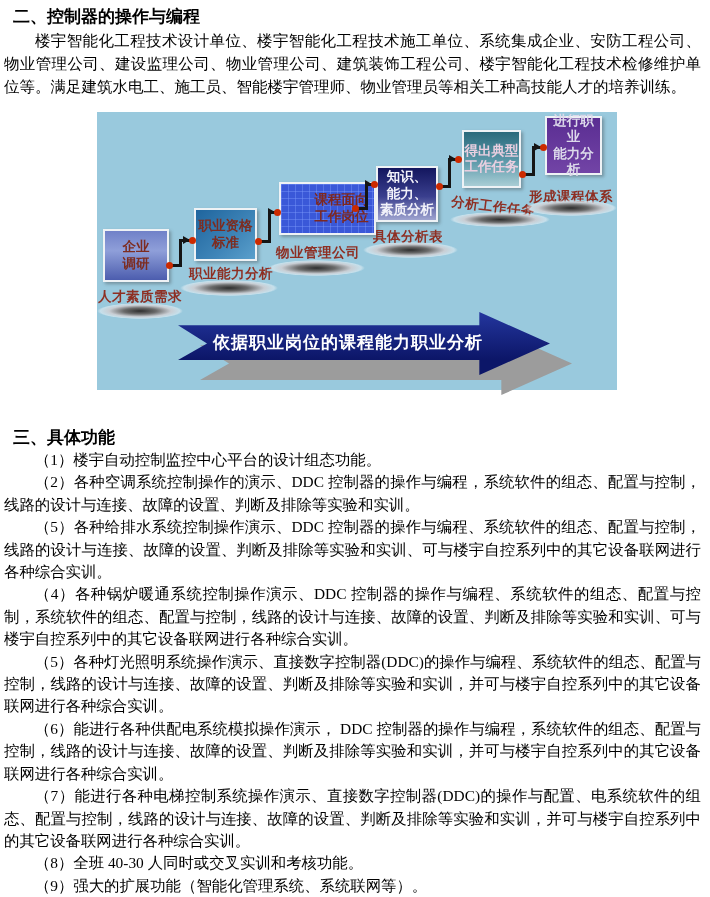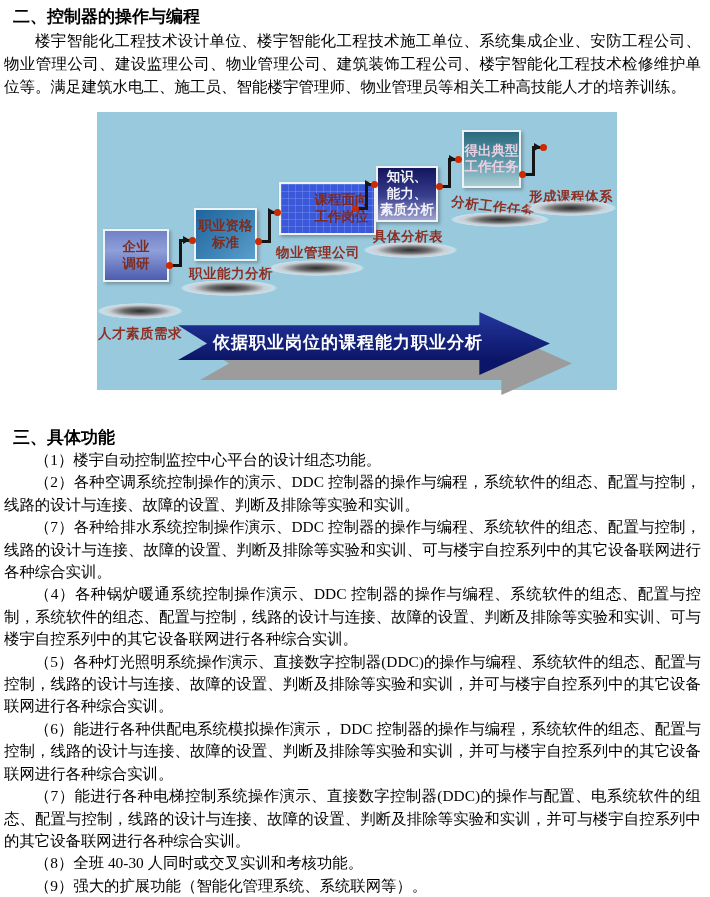--- a/index.html
+++ b/index.html
@@ -31,21 +31,21 @@
       background-size:7px 7px;padding-left:28px;}
   .b4{left:279px;top:54px;width:58px;height:52px;color:#f2f2fa;
       background:linear-gradient(180deg,#13165e 0%,#3a3f8e 55%,#9fa4d0 100%);}
   .b5{left:365px;top:18px;width:55px;height:54px;color:#e9cfe0;
       background:linear-gradient(180deg,#2a6a7c 0%,#5d9aaa 55%,#a9cdd5 100%);}
   .b6{left:448px;top:4px;width:53px;height:55px;color:#dcd9ea;
       background:linear-gradient(180deg,#5a2d92 0%,#7244a6 100%);}
 
   .flabel{position:absolute;color:#8e2f23;font-weight:700;font-size:13.5px;letter-spacing:.5px;
       font-family:"Liberation Sans","DejaVu Sans",sans-serif;white-space:nowrap;}
-  .l1{left:1px;top:176px;margin-top:37px;}  .l2{left:92px;top:153px;}  .l3{left:179px;top:132px;}
+  .l1{left:1px;top:176px;}  .l2{left:92px;top:153px;}  .l3{left:179px;top:132px;}
   .l4{left:276px;top:116px;} .l5{left:354px;top:86px;transform:rotate(7deg);} .l6{left:432px;top:76px;}
 
   .esh{position:absolute;border-radius:50%;
       background:radial-gradient(closest-side,#2e2e2e 0%,#6a6a6a 38%,#c9ced4 72%,rgba(235,242,246,.55) 92%,rgba(235,242,246,0) 100%);}
   .e1{left:0px;top:191px;width:86px;height:16px;}
   .e2{left:83px;top:168px;width:98px;height:16px;}
   .e3{left:171px;top:148px;width:97px;height:16px;}
   .e4{left:266px;top:130px;width:95px;height:16px;}
   .e5{left:353px;top:100px;width:100px;height:15px;}
   .e6{left:428px;top:88px;width:92px;height:16px;}
@@ -76,20 +76,22 @@
 标准</div>
   <div class="fbox b1">企业
 调研</div>
   <div class="fbox b3">课程面向
 工作岗位</div>
   <div class="fbox b4">知识、
 能力、
 素质分析</div>
   <div class="fbox b5">得出典型
 工作任务</div>
+  <div class="fbox b6">进行职业
+能力分析</div>
 
   <div class="flabel l1">人才素质需求</div>
   <div class="flabel l2">职业能力分析</div>
   <div class="flabel l3">物业管理公司</div>
   <div class="flabel l4">具体分析表</div>
   <div class="flabel l5">分析工作任务</div>
   <div class="flabel l6">形成课程体系</div>
 
   <div class="esh e1"></div>
   <div class="esh e2"></div>
@@ -133,20 +135,20 @@
 
   <div class="arrow-shadow"></div>
   <div class="arrow-main"></div>
   <div class="arrow-text">依据职业岗位的课程能力职业分析</div>
 </div>
 
 <div class="heading" id="sec3-heading">三、具体功能</div>
 <div id="sec3-list">
   <p>（1）楼宇自动控制监控中心平台的设计组态功能。</p>
   <p>（2）各种空调系统控制操作的演示、DDC 控制器的操作与编程，系统软件的组态、配置与控制，线路的设计与连接、故障的设置、判断及排除等实验和实训。</p>
-  <p>（7）各种给排水系统控制操作演示、DDC 控制器的操作与编程、系统软件的组态、配置与控制，线路的设计与连接、故障的设置、判断及排除等实验和实训、可与楼宇自控系列中的其它设备联网进行各种综合实训。</p>
+  <p>（5）各种给排水系统控制操作演示、DDC 控制器的操作与编程、系统软件的组态、配置与控制，线路的设计与连接、故障的设置、判断及排除等实验和实训、可与楼宇自控系列中的其它设备联网进行各种综合实训。</p>
   <p>（4）各种锅炉暖通系统控制操作演示、DDC 控制器的操作与编程、系统软件的组态、配置与控制，系统软件的组态、配置与控制，线路的设计与连接、故障的设置、判断及排除等实验和实训、可与楼宇自控系列中的其它设备联网进行各种综合实训。</p>
   <p>（5）各种灯光照明系统操作演示、直接数字控制器(DDC)的操作与编程、系统软件的组态、配置与控制，线路的设计与连接、故障的设置、判断及排除等实验和实训，并可与楼宇自控系列中的其它设备联网进行各种综合实训。</p>
   <p>（6）能进行各种供配电系统模拟操作演示， DDC 控制器的操作与编程，系统软件的组态、配置与控制，线路的设计与连接、故障的设置、判断及排除等实验和实训，并可与楼宇自控系列中的其它设备联网进行各种综合实训。</p>
   <p>（7）能进行各种电梯控制系统操作演示、直接数字控制器(DDC)的操作与配置、电系统软件的组态、配置与控制，线路的设计与连接、故障的设置、判断及排除等实验和实训，并可与楼宇自控系列中的其它设备联网进行各种综合实训。</p>
   <p>（8）全班 40-30 人同时或交叉实训和考核功能。</p>
   <p>（9）强大的扩展功能（智能化管理系统、系统联网等）。</p>
 </div>
 
 </body></html>

